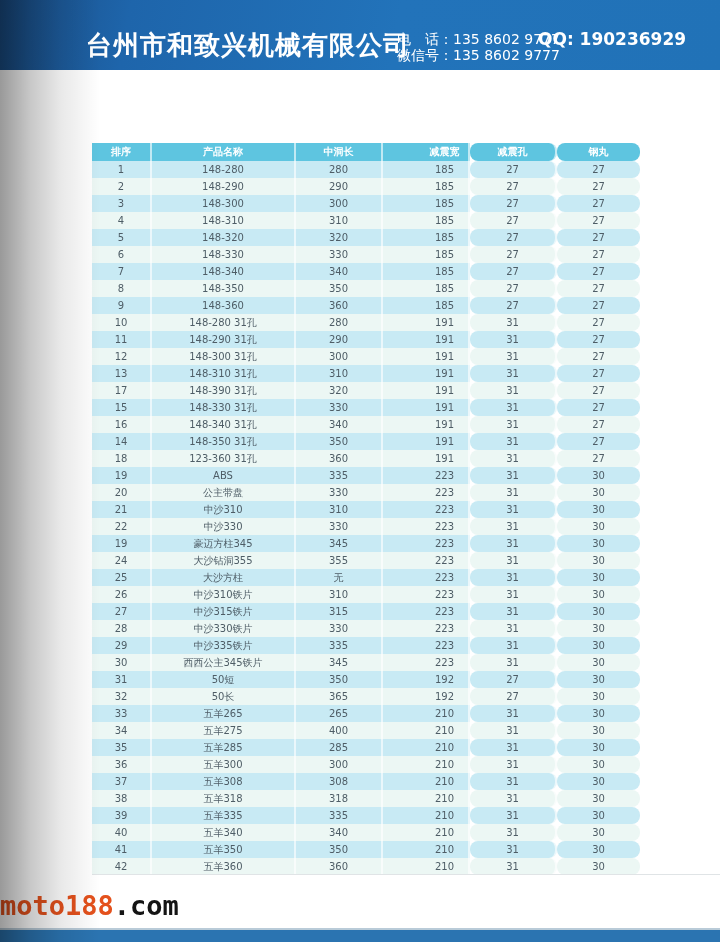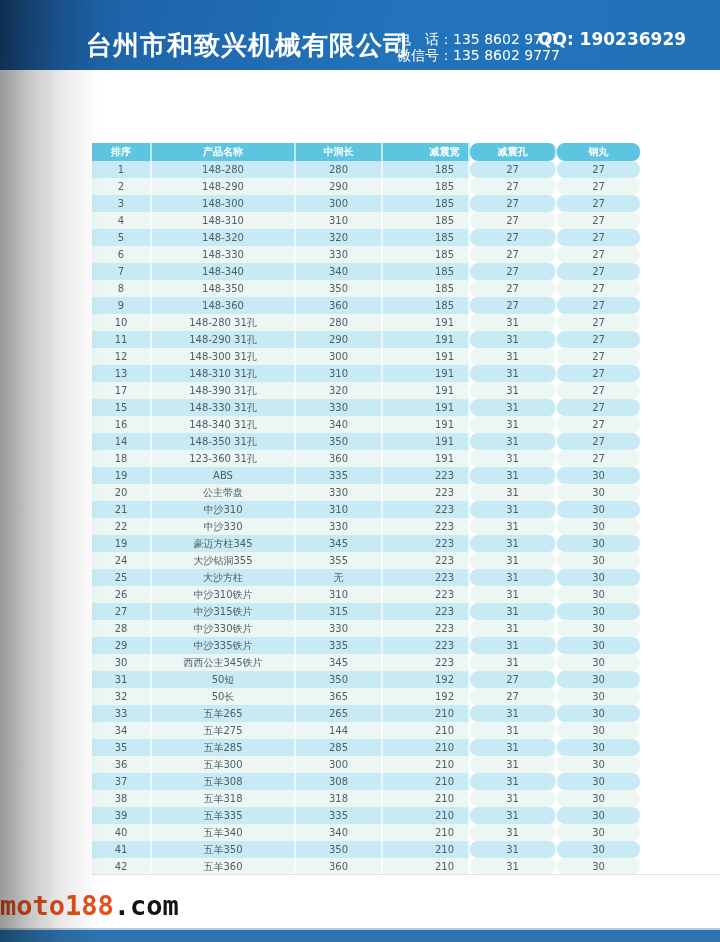--- a/index.html
+++ b/index.html
@@ -372,21 +372,21 @@
           <div class="tcell col0">33</div>
           <div class="tcell col1">五羊265</div>
           <div class="tcell col2">265</div>
           <div class="tcell col3">210</div>
           <div class="tcell col4">31</div>
           <div class="tcell col5">30</div>
         </div>
         <div class="trow even">
           <div class="tcell col0">34</div>
           <div class="tcell col1">五羊275</div>
-          <div class="tcell col2">144</div>
+          <div class="tcell col2">400</div>
           <div class="tcell col3">210</div>
           <div class="tcell col4">31</div>
           <div class="tcell col5">30</div>
         </div>
         <div class="trow odd">
           <div class="tcell col0">35</div>
           <div class="tcell col1">五羊285</div>
           <div class="tcell col2">285</div>
           <div class="tcell col3">210</div>
           <div class="tcell col4">31</div>

